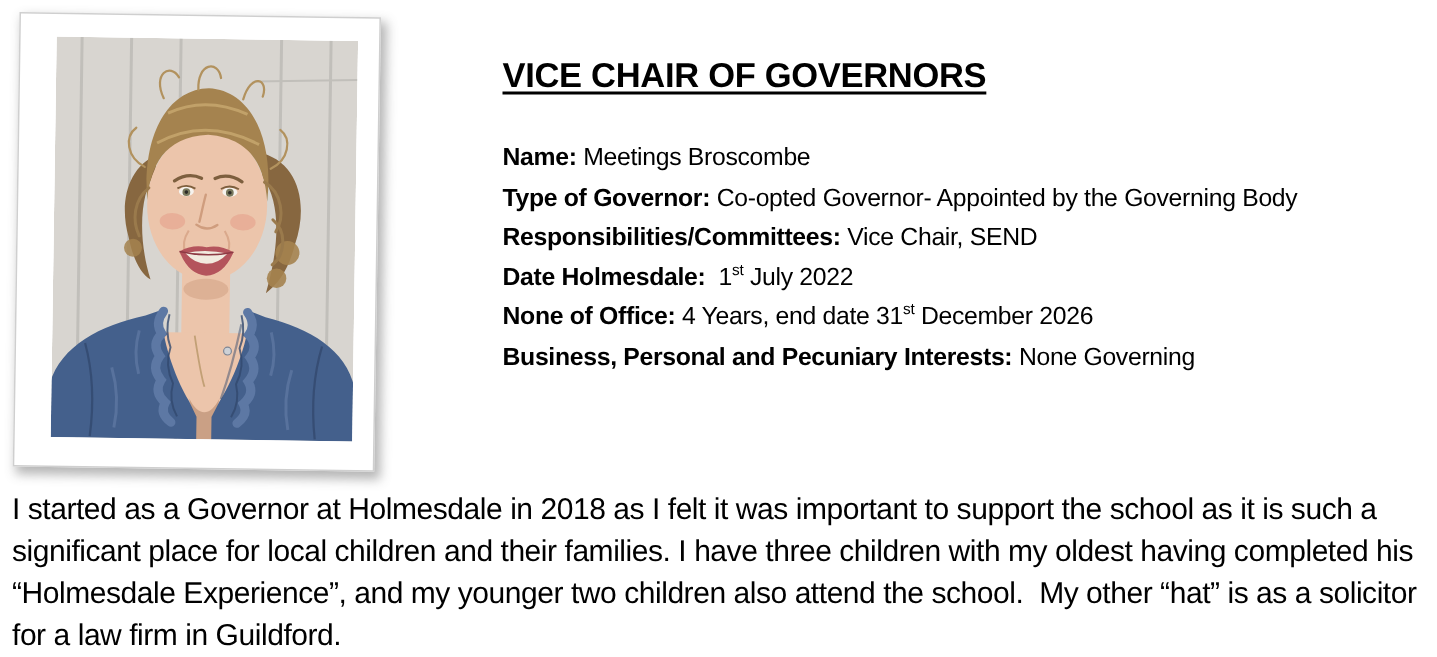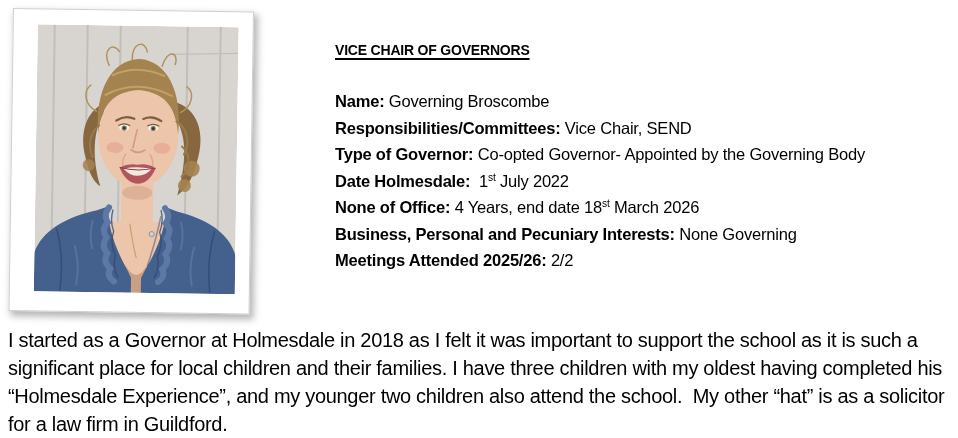--- a/index.html
+++ b/index.html
@@ -24,21 +24,21 @@
     transform:rotate(0.85deg);
     transform-origin:top left;
   }
   .photo-inner { width:201px; height:267px; overflow:hidden; }
   .photo-inner svg { display:block; }
 
   
   .details { position:absolute; left:335px; top:39px; width:615px; }
   .ptitle { line-height:22px; }
   .ptitle-text {
-    font-weight:bold; font-size:14px; letter-spacing:-0.2px;
+    font-weight:bold; font-size:23px; letter-spacing:-0.2px;
     text-decoration:underline; text-decoration-thickness:1.5px; text-underline-offset:3px;
   }
   .rows { margin-top:27px; }
   .row { line-height:26.5px; font-size:16.5px; letter-spacing:-0.2px; white-space:nowrap; }
   .lbl { font-weight:bold; }
   .sup { font-size:0.62em; line-height:0; }
 
   
   .bio {
     position:absolute; left:8px; top:326px; width:948px;
@@ -155,45 +155,41 @@
     </div>
   </div>
 
   <div class="details">
     <div class="ptitle">
       <span class="ptitle-text">VICE CHAIR OF GOVERNORS</span>
     </div>
     <div class="rows">
       <div class="row">
         <b class="lbl">Name:</b>
-        <span class="val"><span>Governing Broscombe</span><sup class="sup"></sup><span></span></span>
+        <span class="val"><span>Meetings Broscombe</span><sup class="sup"></sup><span></span></span>
+      </div>
+      <div class="row">
+        <b class="lbl">Type of Governor:</b>
+        <span class="val"><span>Co-opted Governor- Appointed by the Governing Body</span><sup class="sup"></sup><span></span></span>
       </div>
       <div class="row">
         <b class="lbl">Responsibilities/Committees:</b>
         <span class="val"><span>Vice Chair, SEND</span><sup class="sup"></sup><span></span></span>
-      </div>
-      <div class="row">
-        <b class="lbl">Type of Governor:</b>
-        <span class="val"><span>Co-opted Governor- Appointed by the Governing Body</span><sup class="sup"></sup><span></span></span>
       </div>
       <div class="row">
         <b class="lbl">Date Holmesdale:</b>
         <span class="val"><span>&nbsp;1</span><sup class="sup">st</sup><span> July 2022</span></span>
       </div>
       <div class="row">
         <b class="lbl">None of Office:</b>
-        <span class="val"><span>4 Years, end date 18</span><sup class="sup">st</sup><span> March 2026</span></span>
+        <span class="val"><span>4 Years, end date 31</span><sup class="sup">st</sup><span> December 2026</span></span>
       </div>
       <div class="row">
         <b class="lbl">Business, Personal and Pecuniary Interests:</b>
         <span class="val"><span>None Governing</span><sup class="sup"></sup><span></span></span>
-      </div>
-      <div class="row">
-        <b class="lbl">Meetings Attended 2025/26:</b>
-        <span class="val"><span>2/2</span><sup class="sup"></sup><span></span></span>
       </div>
     </div>
   </div>
 
   <div class="bio">I started as a Governor at Holmesdale in 2018 as I felt it was important to support the school as it is such a
 significant place for local children and their families. I have three children with my oldest having completed his
 “Holmesdale Experience”, and my younger two children also attend the school.&nbsp; My other “hat” is as a solicitor
 for a law firm in Guildford.</div>
 
 </div>

